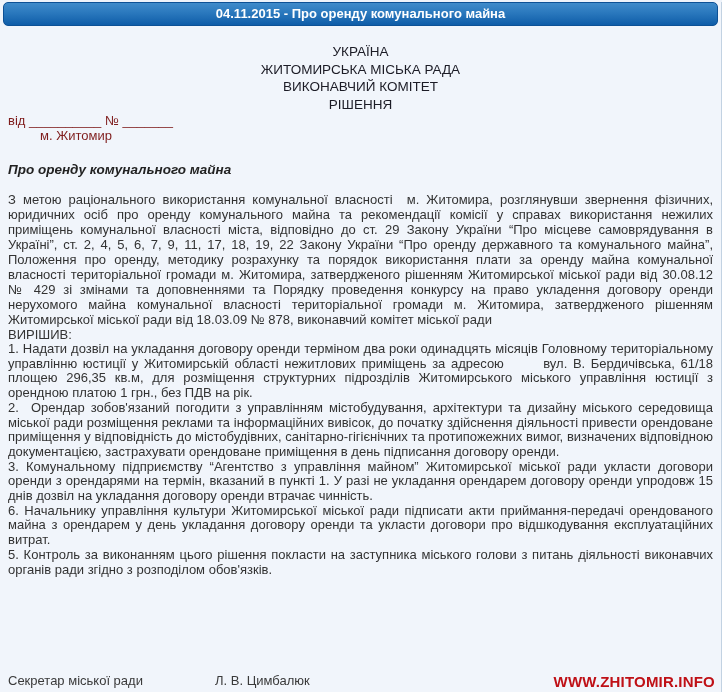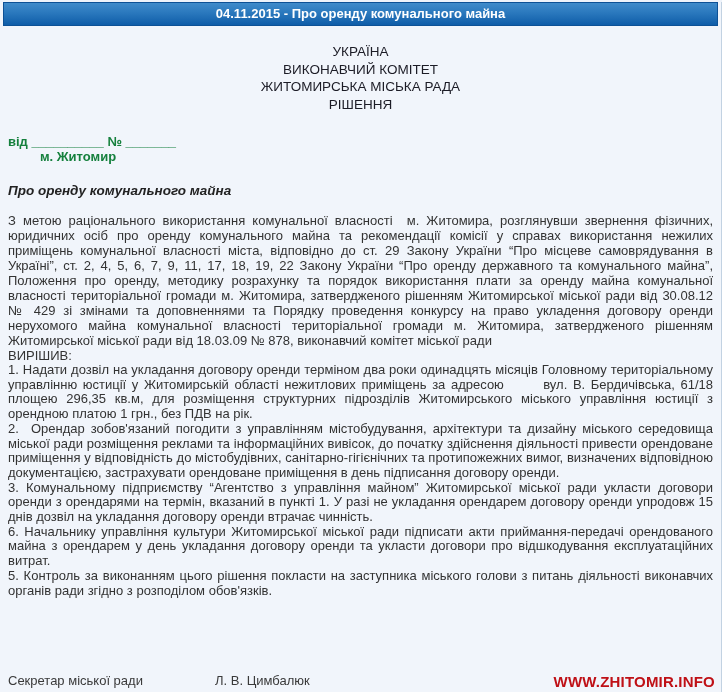--- a/index.html
+++ b/index.html
@@ -22,41 +22,39 @@
   .title-bar {
     margin: 2px 3px 0 3px;
     height: 22px;
     line-height: 22px;
     text-align: center;
     color: #ffffff;
     font-size: 13px;
     font-weight: bold;
     background: linear-gradient(to bottom, #3f8bca 0%, #2a78bd 45%, #0f5da8 100%);
     border: 1px solid #0d5196;
-    border-radius: 0;
+    border-radius: 5px;
     cursor: pointer;
   }
   .doc {
     padding: 0 8px;
     color: #333333;
   }
   .letterhead {
     margin-top: 17px;
     text-align: center;
     font-weight: normal;
     font-size: 13.5px;
     line-height: 17.5px;
     color: #1c1c26;
   }
   .meta {
-    margin-top: 21px;
     font-size: 13px;
     line-height: 15px;
-    color: #15803d;
-    font-weight: bold;
+    color: #7f1d1d;
   }
   .meta .city { padding-left: 32px; }
   .subject {
     margin-top: 19px;
     font-size: 13.5px;
     font-weight: bold;
     font-style: italic;
     color: #222222;
   }
   .bodytext {
@@ -104,22 +102,22 @@
 <div class="page">
 
   <div class="title-bar">
     <span>04.11.2015 - Про оренду комунального майна</span>
   </div>
 
   <div class="doc">
 
     <div class="letterhead">
       <div>УКРАЇНА</div>
+      <div>ЖИТОМИРСЬКА МІСЬКА РАДА</div>
       <div>ВИКОНАВЧИЙ КОМІТЕТ</div>
-      <div>ЖИТОМИРСЬКА МІСЬКА РАДА</div>
       <div>РІШЕННЯ</div>
     </div>
 
     <div class="meta">
       <div class="date-line">від __________ № _______</div>
       <div class="city">м. Житомир</div>
     </div>
 
     <div class="subject">Про оренду комунального майна</div>
 

